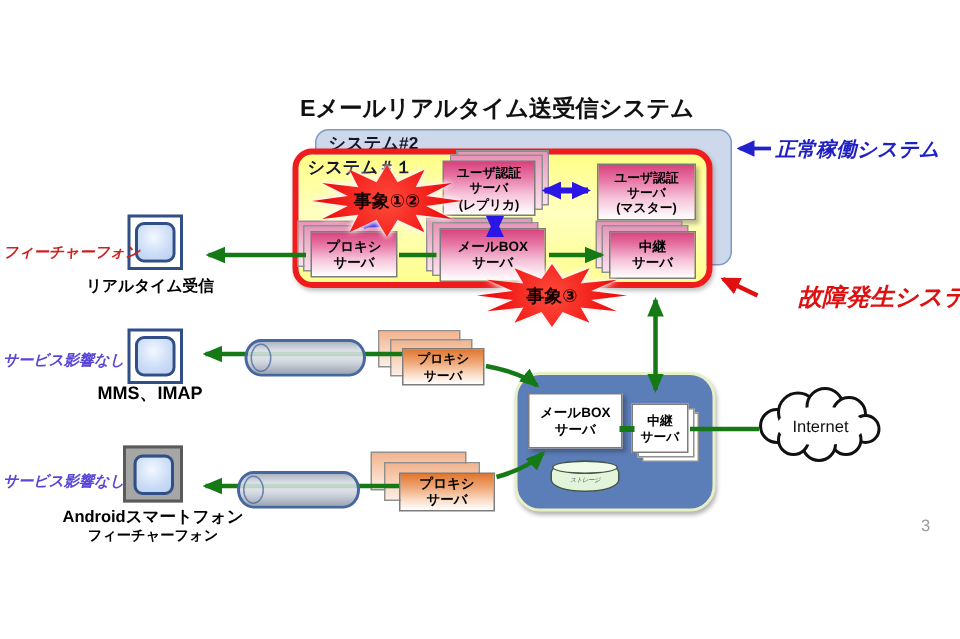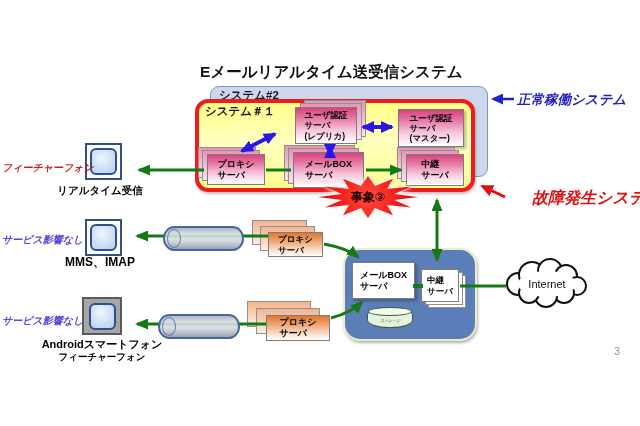--- a/index.html
+++ b/index.html
@@ -10,21 +10,21 @@
   
   .sys2{background:#cdd9eb;border:1.5px solid #7e99c6;border-radius:9px;}
   .sys1{background:linear-gradient(180deg,#ffff86 0%,#ffffc0 45%,#ffff8e 100%);
         border:4px solid #ee1c1c;border-radius:13px;box-shadow:1px 2px 3px rgba(0,0,0,.25);}
   .sysLabel{font-weight:bold;font-size:11.5px;color:#14142a;}
 
   
   .stackwrap{position:absolute;}
   .slayer{position:absolute;inset:0;border:1px solid #909090;}
   .front{position:absolute;inset:0;border:1px solid #7c7c7c;display:flex;align-items:center;justify-content:center;
-         font-weight:bold;color:#000;white-space:pre-line;line-height:1.18;}
+         text-align:center;font-weight:bold;color:#000;white-space:pre-line;line-height:1.18;}
   .pink{background:linear-gradient(180deg,#d8437d 0%,#e87aa8 30%,#f6c4da 62%,#ffffff 100%);}
   .pinkL{background:linear-gradient(180deg,#e795b8 0%,#fbe3ee 100%);}
   .orange{background:linear-gradient(180deg,#e0772f 0%,#efa878 38%,#fadcc6 72%,#ffffff 100%);}
   .orangeL{background:linear-gradient(180deg,#f2b48e 0%,#fdeee4 100%);}
   .whiteb{background:#ffffff;}
   .shadowed{box-shadow:2px 2px 3px rgba(0,0,0,.28);}
 
   
   .burst{clip-path:polygon(100% 50%,76.1% 57%,93.3% 75%,69.1% 69.1%,75% 93.3%,57% 76.1%,50% 100%,43% 76.1%,25% 93.3%,30.9% 69.1%,6.7% 75%,23.9% 57%,0% 50%,23.9% 43%,6.7% 25%,30.9% 30.9%,25% 6.7%,43% 23.9%,50% 0%,57% 23.9%,75% 6.7%,69.1% 30.9%,93.3% 25%,76.1% 43%);
          background:radial-gradient(circle,#ff4a3a 0%,#ee1111 70%);
@@ -155,20 +155,25 @@
     <line x1="413" y1="286" x2="423" y2="286" stroke="#157a15" stroke-width="4"></line>
 
     <line x1="363" y1="127" x2="392" y2="127" stroke="#2a17e6" stroke-width="4" marker-start="url(#ab)" marker-end="url(#ab)"></line>
     <line x1="242" y1="151" x2="275" y2="134" stroke="#2a17e6" stroke-width="4" marker-start="url(#ab)" marker-end="url(#ab)"></line>
     <line x1="330" y1="147" x2="330" y2="155" stroke="#2a17e6" stroke-width="3" marker-start="url(#ab)" marker-end="url(#ab)"></line>
 
     <line x1="514" y1="99" x2="493" y2="99" stroke="#2222cc" stroke-width="2.5" marker-end="url(#ab2)"></line>
     <line x1="505" y1="197" x2="482" y2="186" stroke="#e01010" stroke-width="3" marker-end="url(#ar)"></line>
   </svg>
 
+  <div class="abs burstGlow" style="left:208px;top:110px;width:100px;height:48px;z-index:45;">
+    <div class="burst" style="width:100%;height:100%;">
+      <span class="burstText">事象①②</span>
+    </div>
+  </div>
   <div class="abs burstGlow" style="left:318px;top:176px;width:100px;height:42px;z-index:45;">
     <div class="burst" style="width:100%;height:100%;">
       <span class="burstText">事象③</span>
     </div>
   </div>
 
   <div class="abs device" style="left:85px;top:143px;">
     <div class="device-inner"></div>
   </div>
   <div class="abs devlabel" style="left:40px;top:184px;width:120px;font-size:10.5px;">リアルタイム受信</div>

